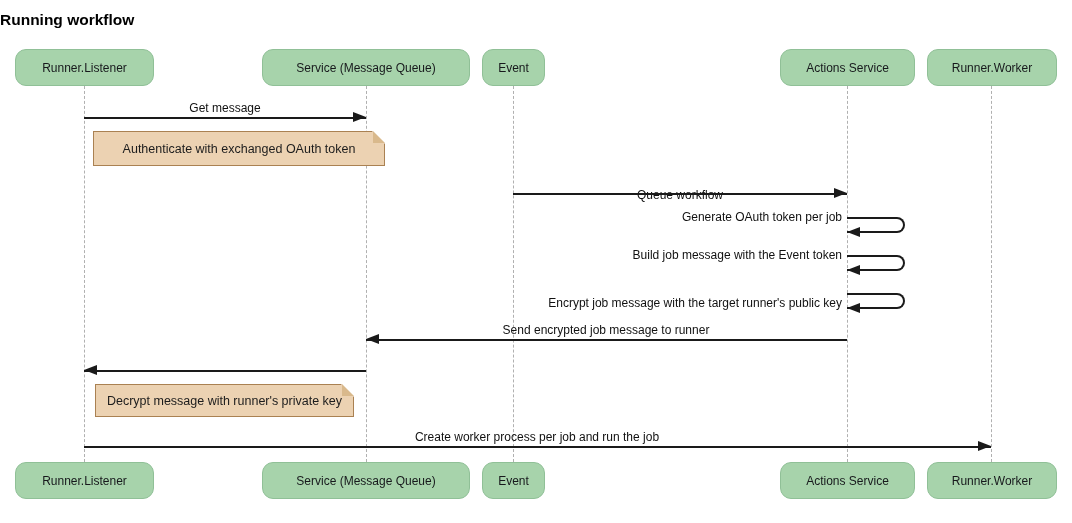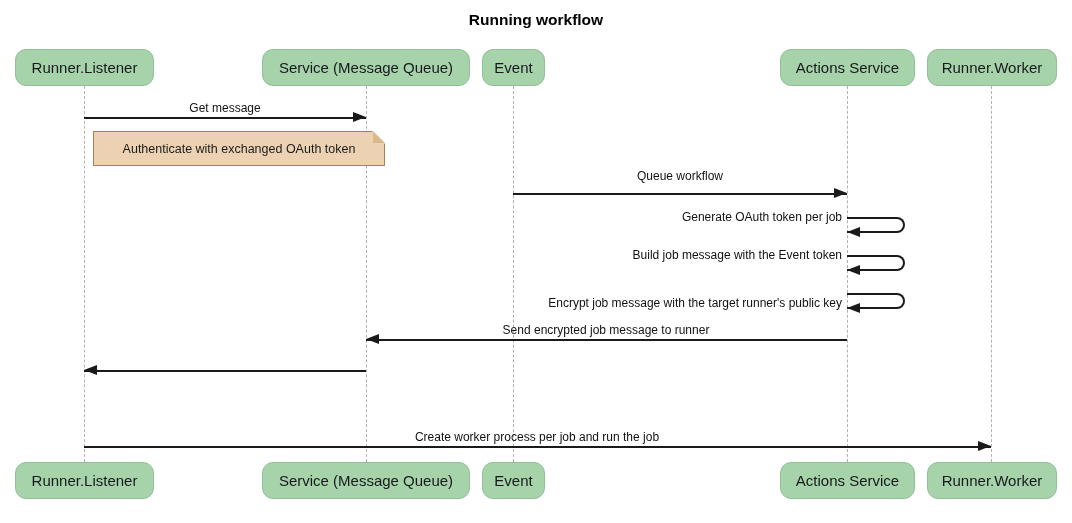--- a/index.html
+++ b/index.html
@@ -10,42 +10,41 @@
   .canvas {
     position: relative;
     width: 1072px;
     height: 523px;
     background: #ffffff;
     overflow: hidden;
   }
   .title {
     position: absolute;
     top: 11px; left: 0; width: 1072px;
-    text-align: center;
     font-size: 15.5px;
     font-weight: bold;
     color: #000000;
   }
   .lifeline {
     position: absolute;
     top: 86px;
     height: 376px;
     width: 0;
     border-left: 1px dashed #b0b0b0;
   }
   .actor {
     position: absolute;
     height: 37px;
     background: #a7d3ab;
     border: 1px solid #90c097;
     border-radius: 11px;
     display: flex;
     align-items: center;
     justify-content: center;
-    font-size: 15px;
+    font-size: 12px;
     color: #17191c;
     white-space: nowrap;
   }
   .msg-line {
     position: absolute;
     height: 0;
     border-top: 2px solid #1a1a1a;
   }
   .msg-label {
     position: absolute;
@@ -138,21 +137,21 @@
   <div class="actor" style="left:482px; top:462px; width:63px">Event</div>
   <div class="actor" style="left:780px; top:462px; width:135px">Actions Service</div>
   <div class="actor" style="left:927px; top:462px; width:130px">Runner.Worker</div>
 
   <div class="msg-label" style="left:75px; top:101px">Get message</div>
   <div class="msg-line" style="left:84px; top:117px; width:282px"></div>
   <div class="head head-right" style="left:353px; top:112px"></div>
 
   <div class="note" style="left:93px; top:131px; width:292px; height:35px">Authenticate with exchanged OAuth token</div>
 
-  <div class="msg-label" style="left:530px; top:169px">Queue workflow</div>
+  <div class="msg-label" style="left:530px; top:188px">Queue workflow</div>
   <div class="msg-line" style="left:513px; top:193px; width:334px"></div>
   <div class="head head-right" style="left:834px; top:188px"></div>
 
   <div class="self-label" style="top:210px">Generate OAuth token per job</div>
   <div class="self-loop" style="left:847px; top:217px"></div>
   <div class="head head-left" style="left:847px; top:227px"></div>
 
   <div class="self-label" style="top:248px">Build job message with the Event token</div>
   <div class="self-loop" style="left:847px; top:255px"></div>
   <div class="head head-left" style="left:847px; top:265px"></div>
@@ -161,18 +160,19 @@
   <div class="self-loop" style="left:847px; top:293px"></div>
   <div class="head head-left" style="left:847px; top:303px"></div>
 
   <div class="msg-label" style="left:456px; top:323px">Send encrypted job message to runner</div>
   <div class="msg-line" style="left:366px; top:339px; width:481px"></div>
   <div class="head head-left" style="left:366px; top:334px"></div>
 
   <div class="msg-line" style="left:84px; top:370px; width:282px"></div>
   <div class="head head-left" style="left:84px; top:365px"></div>
 
+  <div class="note" style="left:95px; top:384px; width:259px; height:33px">Decrypt message with runner's private key</div>
 
   <div class="msg-label" style="left:387px; top:430px">Create worker process per job and run the job</div>
   <div class="msg-line" style="left:84px; top:446px; width:907px"></div>
   <div class="head head-right" style="left:978px; top:441px"></div>
 
 </div>
 
 </body></html>

